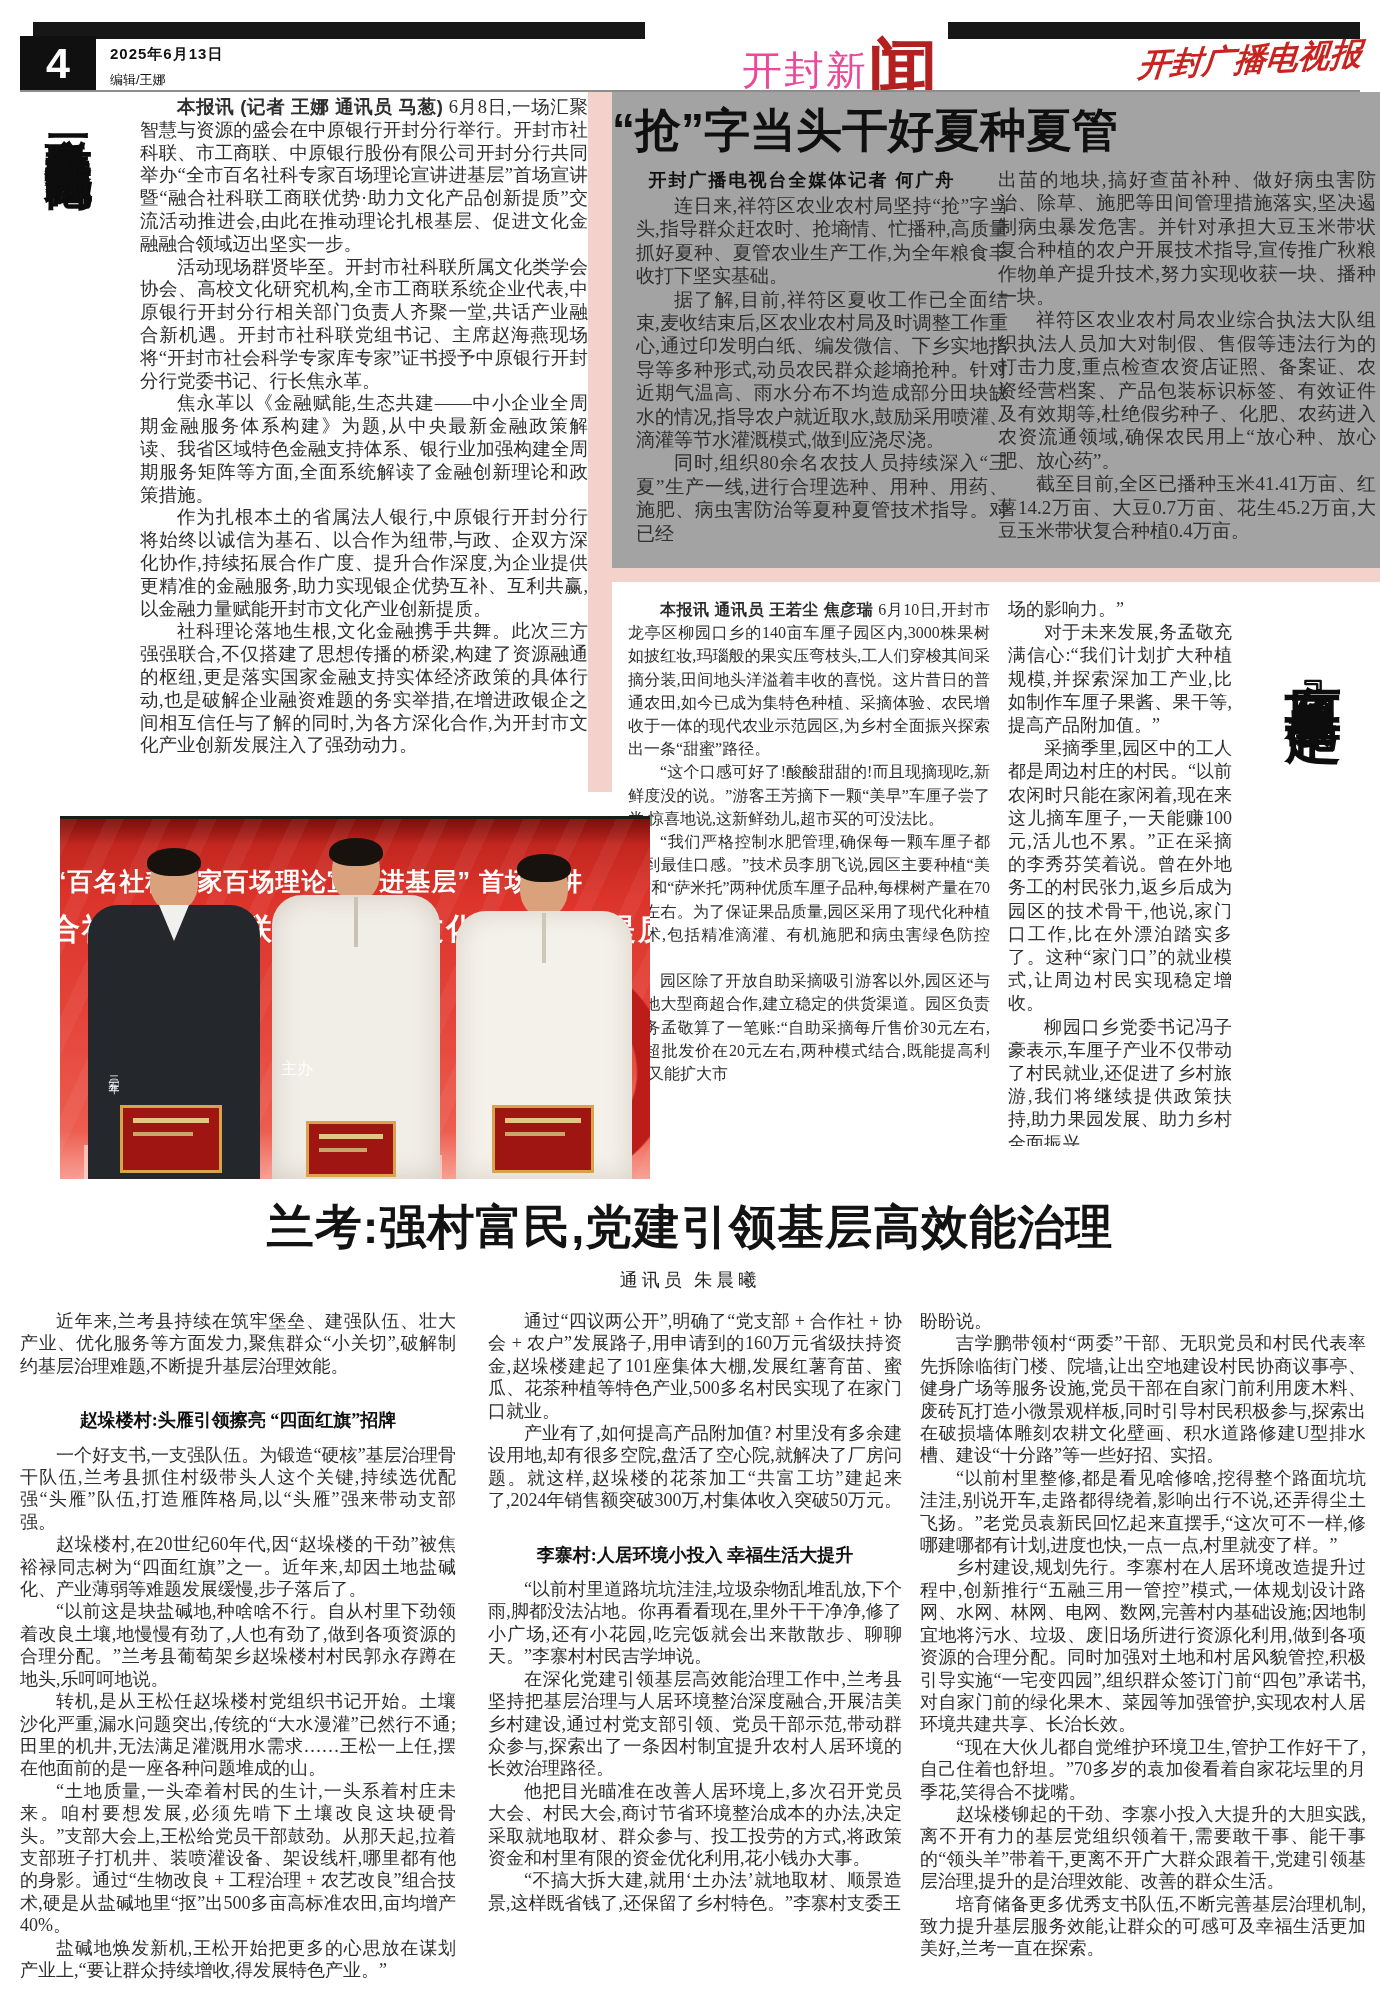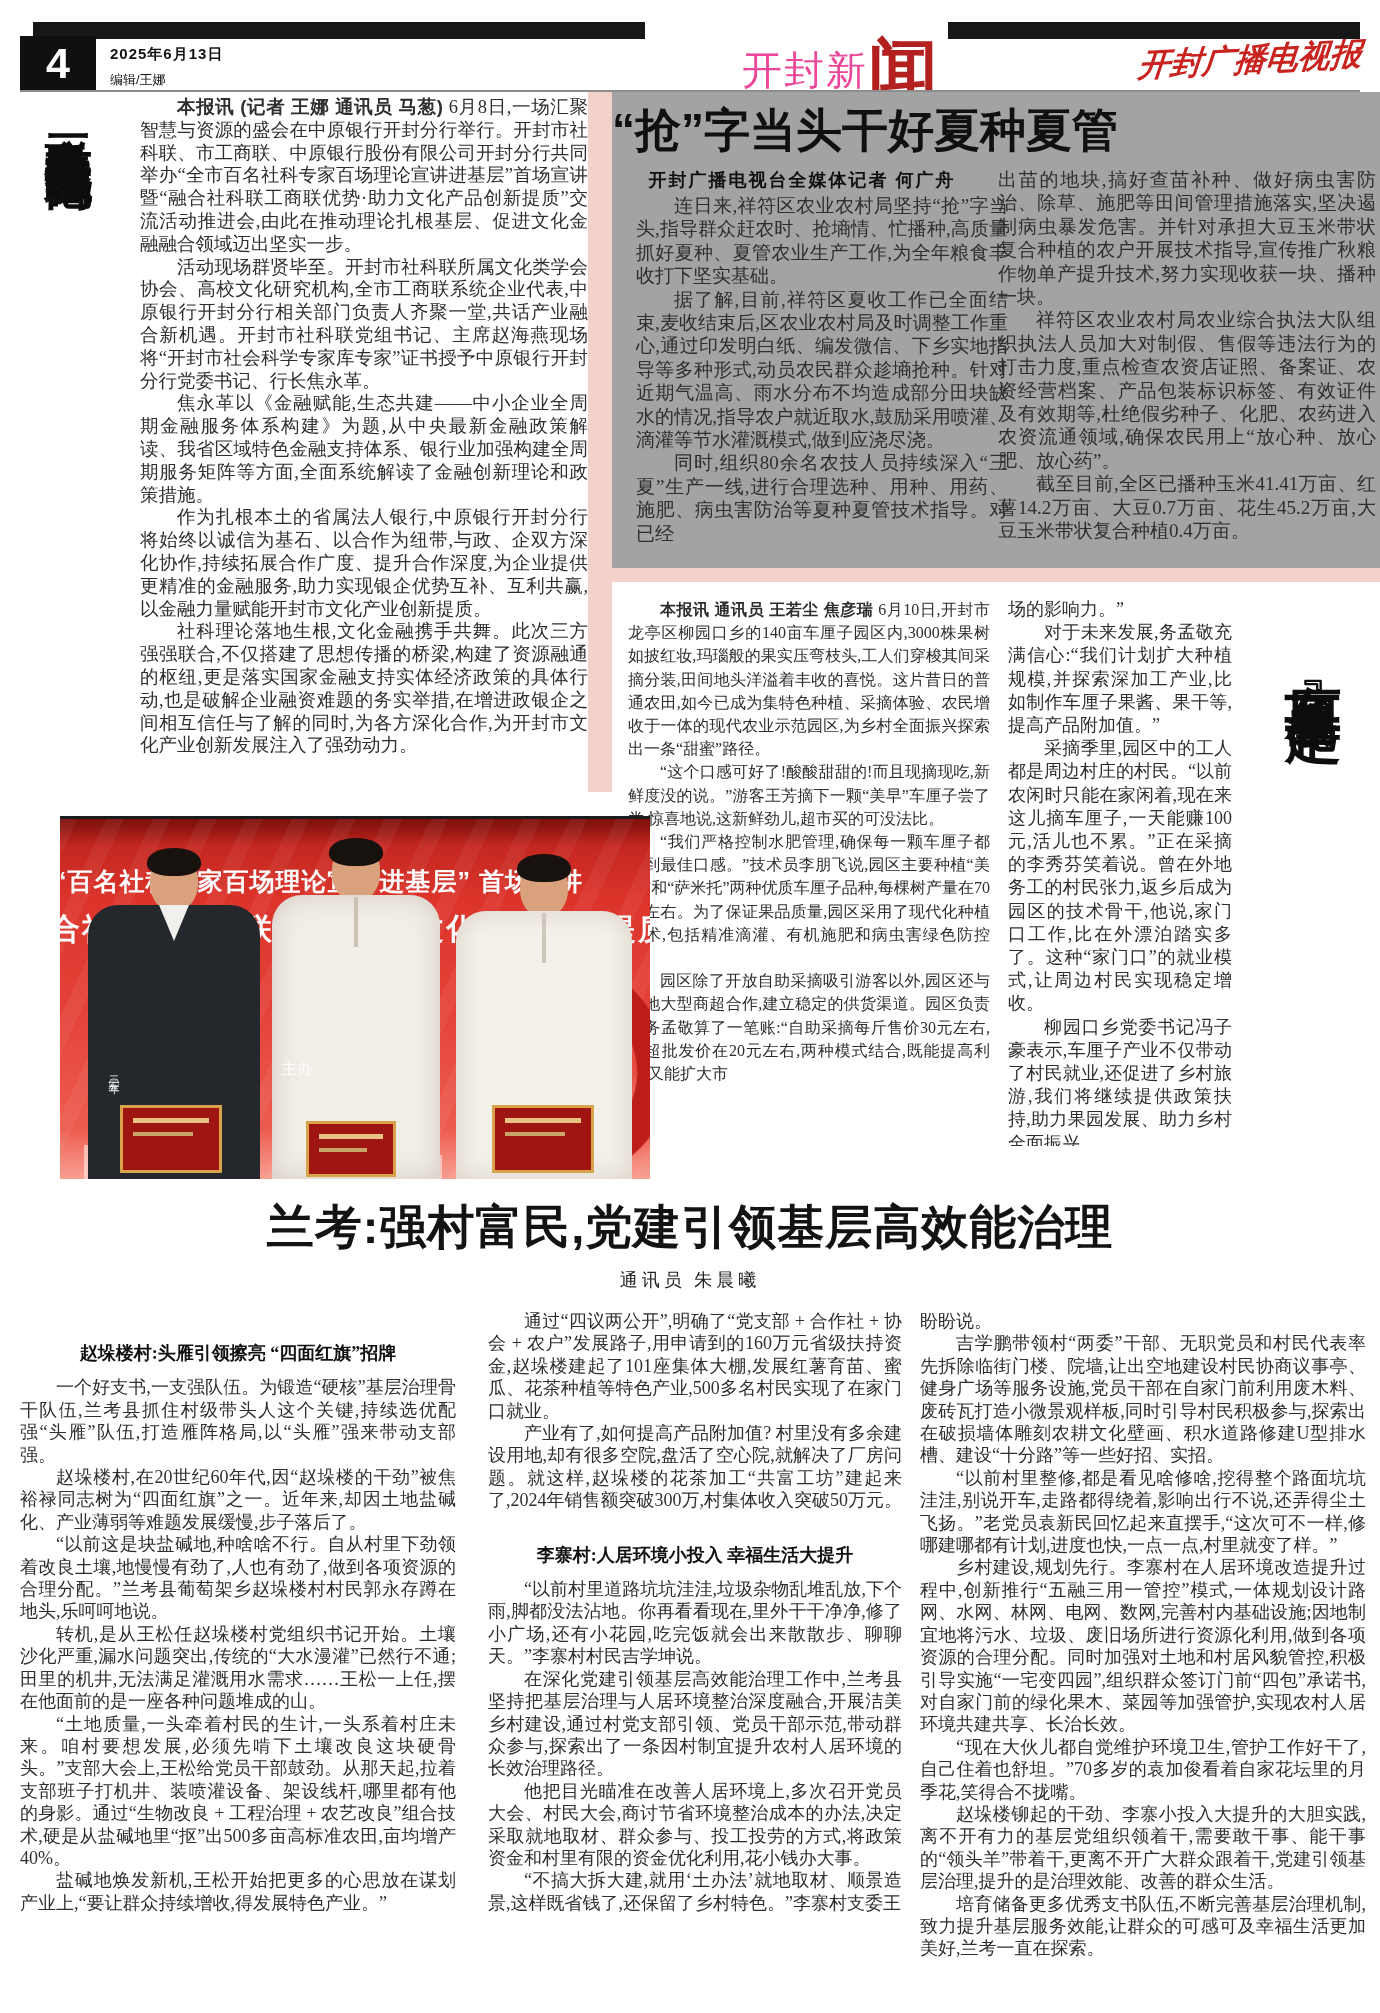--- a/index.html
+++ b/index.html
@@ -211,20 +211,21 @@
     <div class="bldg" style="left:300px;width:22px;height:38px;"></div>
     <div class="bldg" style="left:352px;width:30px;height:24px;"></div>
     <div class="bldg" style="left:470px;width:20px;height:40px;"></div>
     <div class="bldg" style="left:520px;width:34px;height:28px;"></div>
   </figure>
 
   <section class="lankao">
     <h1 class="lk-head">兰考:强村富民,党建引领基层高效能治理</h1>
     <div class="lk-byline">通讯员 朱晨曦</div>
     <div class="col lcol lcol1">
+        <p>近年来,兰考县持续在筑牢堡垒、建强队伍、壮大产业、优化服务等方面发力,聚焦群众“小关切”,破解制约基层治理难题,不断提升基层治理效能。</p>
         <p class="sub">赵垛楼村:头雁引领擦亮 “四面红旗”招牌</p>
         <p>一个好支书,一支强队伍。为锻造“硬核”基层治理骨干队伍,兰考县抓住村级带头人这个关键,持续选优配强“头雁”队伍,打造雁阵格局,以“头雁”强来带动支部强。</p>
         <p>赵垛楼村,在20世纪60年代,因“赵垛楼的干劲”被焦裕禄同志树为“四面红旗”之一。近年来,却因土地盐碱化、产业薄弱等难题发展缓慢,步子落后了。</p>
         <p>“以前这是块盐碱地,种啥啥不行。自从村里下劲领着改良土壤,地慢慢有劲了,人也有劲了,做到各项资源的合理分配。”兰考县葡萄架乡赵垛楼村村民郭永存蹲在地头,乐呵呵地说。</p>
         <p>转机,是从王松任赵垛楼村党组织书记开始。土壤沙化严重,漏水问题突出,传统的“大水漫灌”已然行不通;田里的机井,无法满足灌溉用水需求……王松一上任,摆在他面前的是一座各种问题堆成的山。</p>
         <p>“土地质量,一头牵着村民的生计,一头系着村庄未来。咱村要想发展,必须先啃下土壤改良这块硬骨头。”支部大会上,王松给党员干部鼓劲。从那天起,拉着支部班子打机井、装喷灌设备、架设线杆,哪里都有他的身影。通过“生物改良 + 工程治理 + 农艺改良”组合技术,硬是从盐碱地里“抠”出500多亩高标准农田,亩均增产40%。</p>
         <p>盐碱地焕发新机,王松开始把更多的心思放在谋划产业上,“要让群众持续增收,得发展特色产业。”</p>
       </div>
     <div class="col lcol lcol2">
         <p>通过“四议两公开”,明确了“党支部 + 合作社 + 协会 + 农户”发展路子,用申请到的160万元省级扶持资金,赵垛楼建起了101座集体大棚,发展红薯育苗、蜜瓜、花茶种植等特色产业,500多名村民实现了在家门口就业。</p>

